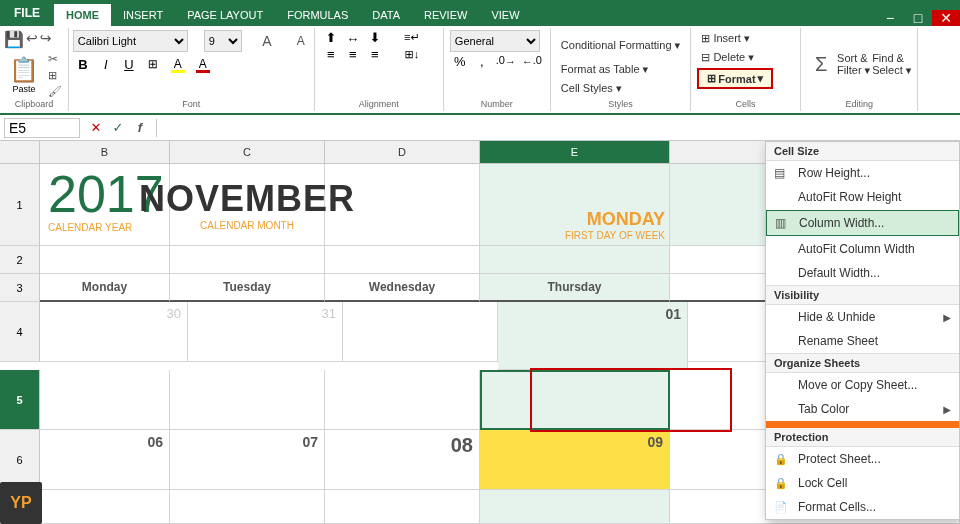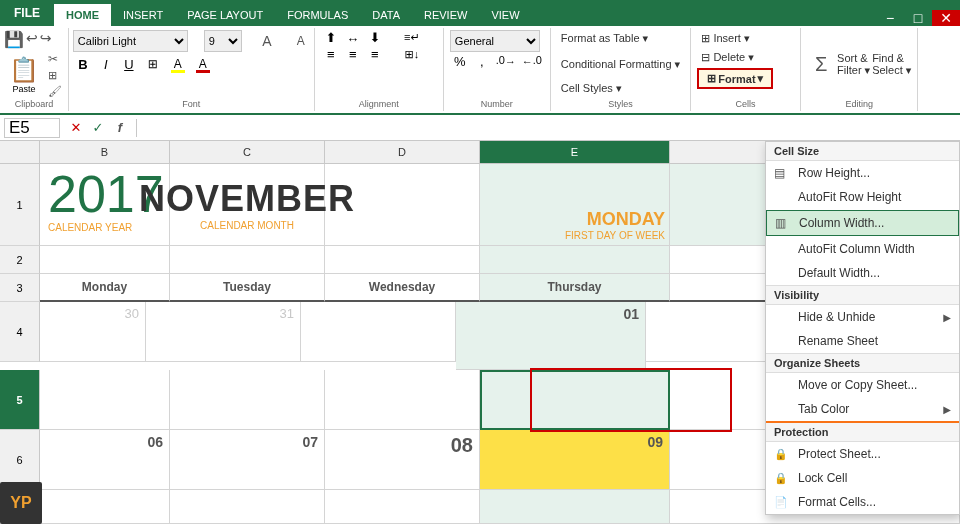--- a/index.html
+++ b/index.html
@@ -100,25 +100,25 @@
       <div style="display:flex; gap:2px;">
         <div style="cursor:pointer; font-size:13px; width:20px; text-align:center;">%</div>
         <div style="cursor:pointer; font-size:13px; width:20px; text-align:center;">,</div>
         <div style="cursor:pointer; font-size:11px; width:24px; text-align:center;">.0→</div>
         <div style="cursor:pointer; font-size:11px; width:24px; text-align:center;">←.0</div>
       </div>
       <div style="font-size:9px; color:#666; text-align:center; margin-top:auto;">Number</div>
     </div>
 
     <div style="display:flex; flex-direction:column; border-right:1px solid #d4d4d4; padding:2px 6px; min-width:100px;">
+      <div style="display:flex; gap:2px; flex:1; align-items:center;">
+        <div style="cursor:pointer; font-size:11px; color:#333; padding:2px 4px; white-space:nowrap;">Conditional Formatting ▾</div>
+      </div>
       <div style="display:flex; gap:2px; align-items:center; margin-bottom:2px;">
         <div style="cursor:pointer; font-size:11px; color:#333; padding:2px 4px; white-space:nowrap;">Format as Table ▾</div>
-      </div>
-      <div style="display:flex; gap:2px; flex:1; align-items:center;">
-        <div style="cursor:pointer; font-size:11px; color:#333; padding:2px 4px; white-space:nowrap;">Conditional Formatting ▾</div>
       </div>
       <div style="display:flex; gap:2px; align-items:center; margin-bottom:2px;">
         <div style="cursor:pointer; font-size:11px; color:#333; padding:2px 4px; white-space:nowrap;">Cell Styles ▾</div>
       </div>
       <div style="font-size:9px; color:#666; text-align:center; margin-top:auto;">Styles</div>
     </div>
 
     <div style="display:flex; flex-direction:column; border-right:1px solid #d4d4d4; padding:2px 6px; min-width:110px; position:relative;">
       <div style="display:flex; gap:2px; align-items:center; margin-bottom:2px;">
         <div style="cursor:pointer; font-size:11px; color:#333; padding:2px 4px;">⊞ Insert ▾</div>
@@ -140,21 +140,21 @@
       <div style="display:flex; gap:2px; align-items:center; flex:1;">
         <div style="cursor:pointer; font-size:20px; color:#555; width:28px; text-align:center;">Σ</div>
         <div style="cursor:pointer; font-size:11px; color:#333; white-space:nowrap;">Sort &amp;<br>Filter ▾</div>
         <div style="cursor:pointer; font-size:11px; color:#333; white-space:nowrap;">Find &amp;<br>Select ▾</div>
       </div>
       <div style="font-size:9px; color:#666; text-align:center; margin-top:auto;">Editing</div>
     </div>
   </div>
 
   <div style="display:flex; align-items:center; border-bottom:1px solid #c8c8c8; height:26px; padding:0 4px; gap:4px; background:#fff;">
-    <input value="E5" style="border: 1px solid rgb(200, 200, 200); width: 56px; height: 20px; padding: 0px 4px; font-size: 17px;">
+    <input value="E5" style="border: 1px solid rgb(200, 200, 200); width: 76px; height: 20px; padding: 0px 4px; font-size: 14px;">
     <div style="display:flex; gap:6px; color:#555; font-size:13px; padding:0 4px;">
       <div style="cursor:pointer; width:16px; text-align:center; color:#c00;">✕</div>
       <div style="cursor:pointer; width:16px; text-align:center; color:#217346;">✓</div>
       <div style="cursor:pointer; width:16px; text-align:center; font-style:italic; font-weight:bold;">f</div>
     </div>
     <div style="width:1px; background:#c8c8c8; height:18px;"></div>
     <input type="text" style="flex: 1 1 0%; border: none; outline: none; font-size: 12px; height: 20px; padding: 0px 4px;" value="">
   </div>
 
   <div style="display:flex; flex:1; position:relative; overflow:hidden;">
@@ -201,21 +201,21 @@
         <div style="width:40px; min-width:40px; height:28px; border-right:1px solid #c8c8c8; border-bottom:1px solid #d4d4d4; display:flex; align-items:center; justify-content:center; font-size:11px; background:#f0f0f0; cursor:pointer;">3</div>
         <div style="width:130px; height:28px; border-right:1px solid #d4d4d4; border-bottom:2px solid #555; display:flex; align-items:center; justify-content:center; font-size:12px; font-weight:600; color:#555; cursor:pointer;">Monday</div>
         <div style="width:155px; height:28px; border-right:1px solid #d4d4d4; border-bottom:2px solid #555; display:flex; align-items:center; justify-content:center; font-size:12px; font-weight:600; color:#555; cursor:pointer;">Tuesday</div>
         <div style="width:155px; height:28px; border-right:1px solid #d4d4d4; border-bottom:2px solid #555; display:flex; align-items:center; justify-content:center; font-size:12px; font-weight:600; color:#555; cursor:pointer;">Wednesday</div>
         <div style="width:190px; height:28px; border-right:1px solid #d4d4d4; border-bottom:2px solid #555; display:flex; align-items:center; justify-content:center; font-size:12px; font-weight:600; color:#555; cursor:pointer; background:#e6f2ec;">Thursday</div>
         <div style="flex:1; height:28px; border-right:1px solid #d4d4d4; border-bottom:2px solid #555; display:flex; align-items:center; justify-content:center; font-size:12px; font-weight:600; color:#555; cursor:pointer;">Fri...</div>
       </div>
 
       <div style="display:flex; flex-shrink:0;">
         <div style="width:40px; min-width:40px; height:60px; border-right:1px solid #c8c8c8; border-bottom:1px solid #d4d4d4; display:flex; align-items:center; justify-content:center; font-size:11px; background:#f0f0f0; cursor:pointer;">4</div>
-        <div style="width:106px; height:60px; border-right:1px solid #d4d4d4; border-bottom:1px solid #d4d4d4; padding:4px 6px; cursor:pointer;">
+        <div style="width:148px; height:60px; border-right:1px solid #d4d4d4; border-bottom:1px solid #d4d4d4; padding:4px 6px; cursor:pointer;">
           <div style="color:#c8c8c8; font-size:13px; text-align:right;">30</div>
         </div>
         <div style="width:155px; height:60px; border-right:1px solid #d4d4d4; border-bottom:1px solid #d4d4d4; padding:4px 6px; cursor:pointer;">
           <div style="color:#c8c8c8; font-size:13px; text-align:right;">31</div>
         </div>
         <div style="width:155px; height:60px; border-right:1px solid #d4d4d4; border-bottom:1px solid #d4d4d4; cursor:pointer;"></div>
         <div style="width:190px; height:68px; border-right:1px solid #d4d4d4; border-bottom:1px solid #d4d4d4; padding:4px 6px; cursor:pointer; background:#e6f2ec;">
           <div style="color:#555; font-size:14px; text-align:right; font-weight:600;">01</div>
         </div>
         <div style="flex:1; height:60px; border-right:1px solid #d4d4d4; border-bottom:1px solid #d4d4d4; padding:4px 6px; cursor:pointer;">
@@ -299,21 +299,21 @@
       </div>
       <div style="background:#f5f5f5; padding:3px 8px; font-size:11px; font-weight:bold; color:#333; border-top:1px solid #ddd; border-bottom:1px solid #ddd;">Organize Sheets</div>
       <div style="display:flex; align-items:center; padding:5px 8px 5px 32px; font-size:12px; cursor:pointer; color:#333; white-space:nowrap;">
         <span>Move or Copy Sheet...</span>
       </div>
       <div style="display:flex; align-items:center; padding:5px 8px 5px 32px; font-size:12px; cursor:pointer; color:#333; white-space:nowrap;">
         <span>Tab Color</span>
         <span style="margin-left:auto; font-size:10px; color:#555;">▶</span>
       </div>
 
-      <div style="background:#f5f5f5; padding:3px 8px; font-size:11px; font-weight:bold; color:#333; border-top:2px solid #f97316; border-bottom:1px solid #ddd;">Protection</div>
+      <div style="background:#f5f5f5; padding:3px 8px; font-size:11px; font-weight:bold; color:#333; border-top:7px solid #f97316; border-bottom:1px solid #ddd;">Protection</div>
       <div style="display:flex; align-items:center; padding:5px 8px; font-size:12px; cursor:pointer; color:#333; white-space:nowrap;">
         <div style="width:18px; margin-right:6px; font-size:11px;">🔒</div>
         <span>Protect Sheet...</span>
       </div>
       <div style="display:flex; align-items:center; padding:5px 8px; font-size:12px; cursor:pointer; color:#333; white-space:nowrap;">
         <div style="width:18px; margin-right:6px; font-size:11px;">🔒</div>
         <span>Lock Cell</span>
       </div>
       <div style="display:flex; align-items:center; padding:5px 8px; font-size:12px; cursor:pointer; color:#333; white-space:nowrap;">
         <div style="width:18px; margin-right:6px; font-size:11px;">📄</div>

